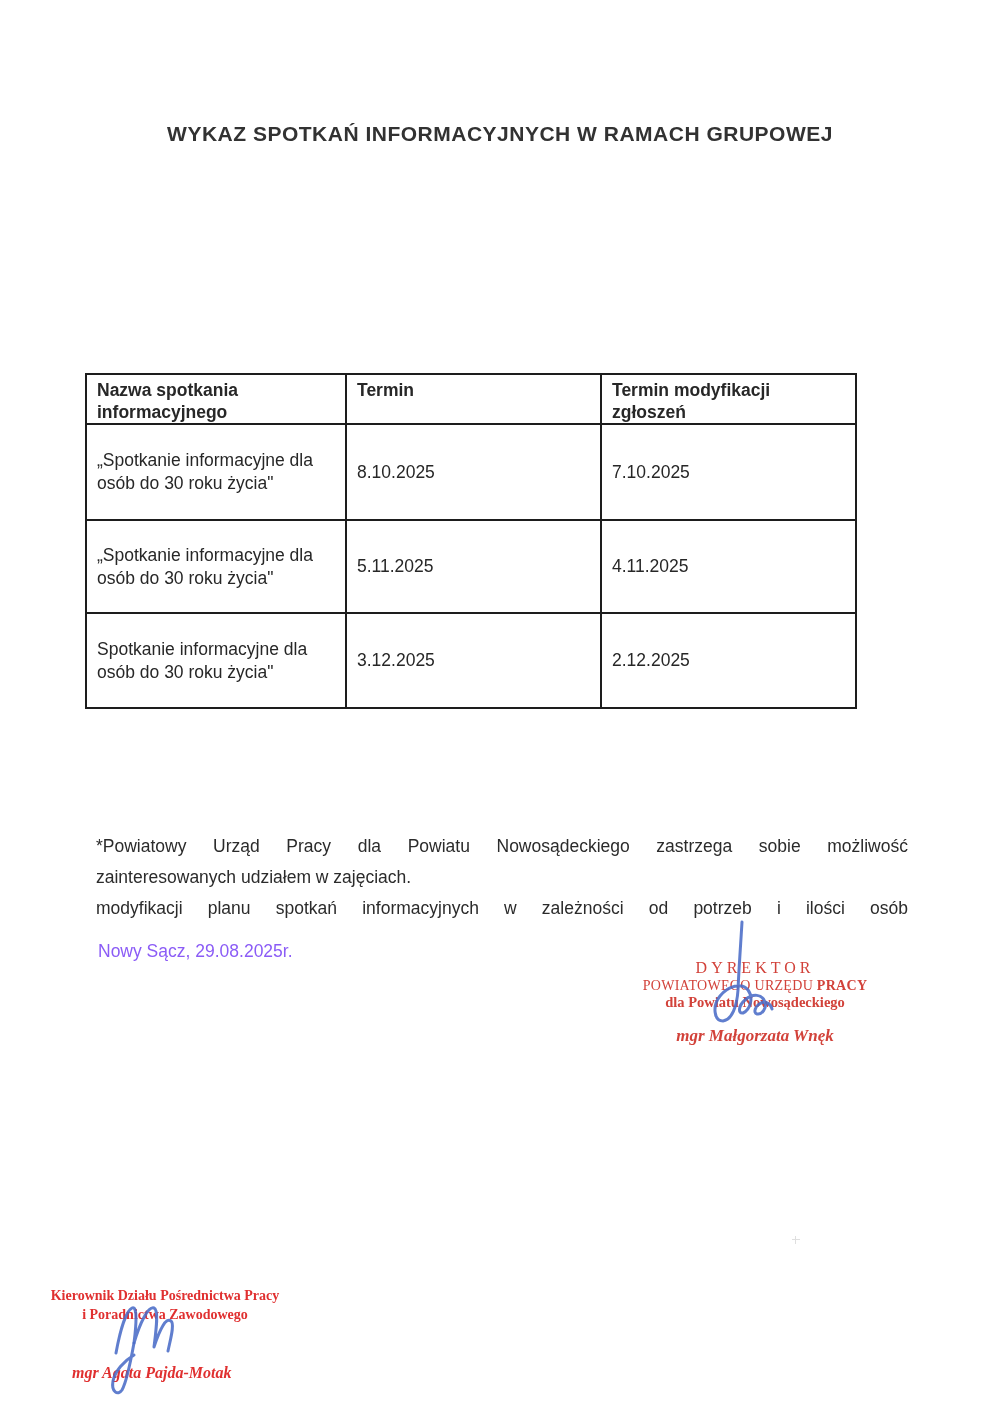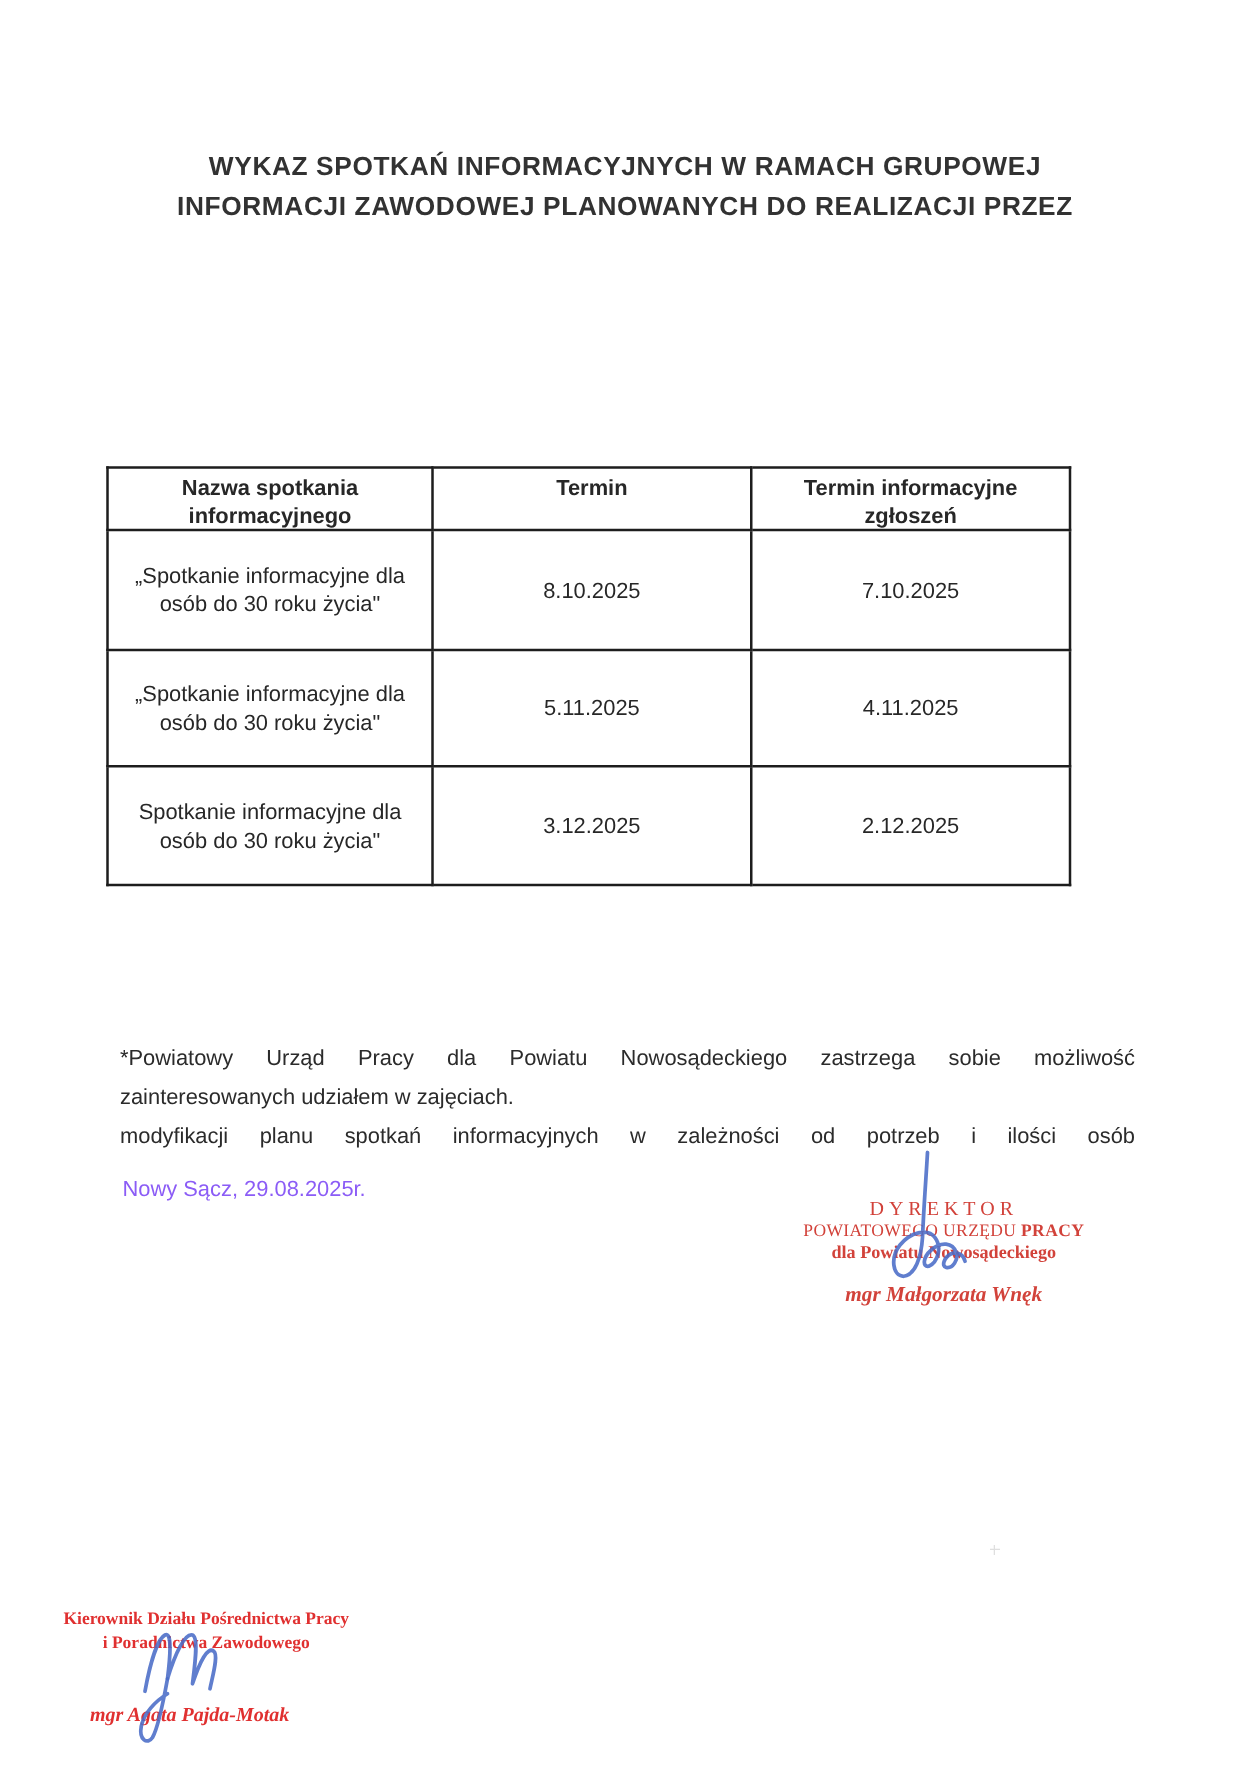--- a/index.html
+++ b/index.html
@@ -32,21 +32,21 @@
     position: absolute;
     left: 85px;
     top: 373px;
     width: 770px;
     border-collapse: collapse;
     table-layout: fixed;
     color: #272727;
   }
   .doc-table th, .doc-table td {
     border: 2px solid #1d1d1d;
-    text-align: center;
+    text-align: left;
     font-size: 17.5px;
     padding: 0 10px;
     background: #ffffff;
   }
   .doc-table th {
     font-weight: bold;
     vertical-align: top;
     padding-top: 4px;
     line-height: 22px;
     height: 49px;
@@ -146,34 +146,33 @@
     width: 1px; height: 8px; background: #b9b9b9;
   }
 </style>
 </head>
 <body>
 
 <div class="page">
 
   <div class="title">
     <div>WYKAZ SPOTKAŃ INFORMACYJNYCH W RAMACH GRUPOWEJ</div>
-    <div>INFORMACJI ZAWODOWEJ PLANOWANYCH DO REALIZACJI PRZEZ</div>
   </div>
 
   <table class="doc-table">
     <colgroup>
       <col style="width:260px">
       <col style="width:255px">
       <col style="width:255px">
     </colgroup>
     <tbody>
         <tr>
       <th>Nazwa spotkania informacyjnego</th>
       <th>Termin</th>
-      <th>Termin informacyjne zgłoszeń</th>
+      <th>Termin modyfikacji zgłoszeń</th>
     </tr>
     <tr class="row-1">
       <td>„Spotkanie informacyjne dla osób do 30 roku życia"</td>
       <td>8.10.2025</td>
       <td>7.10.2025</td>
     </tr>
     <tr class="row-2">
       <td>„Spotkanie informacyjne dla osób do 30 roku życia"</td>
       <td>5.11.2025</td>
       <td>4.11.2025</td>

